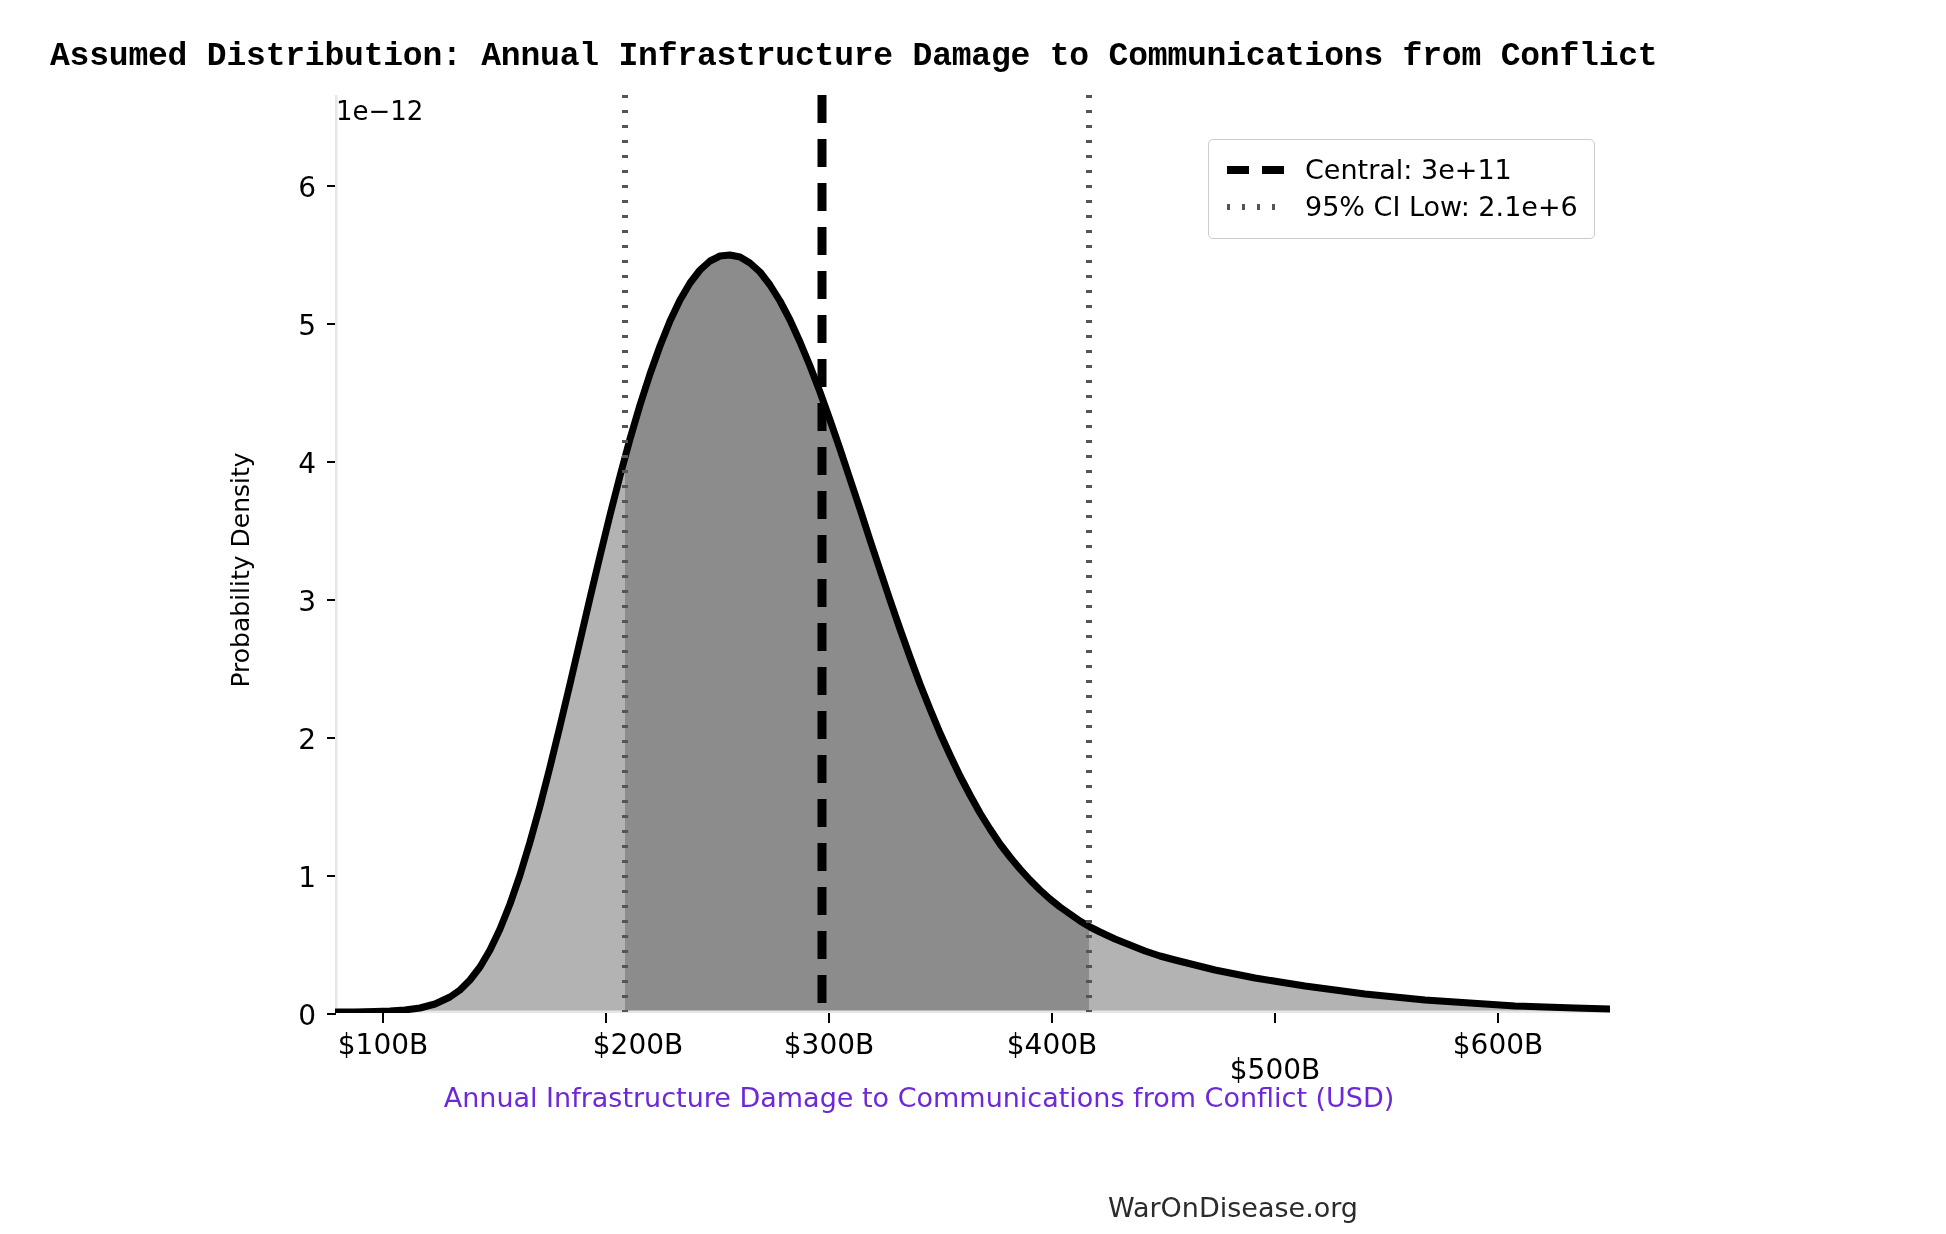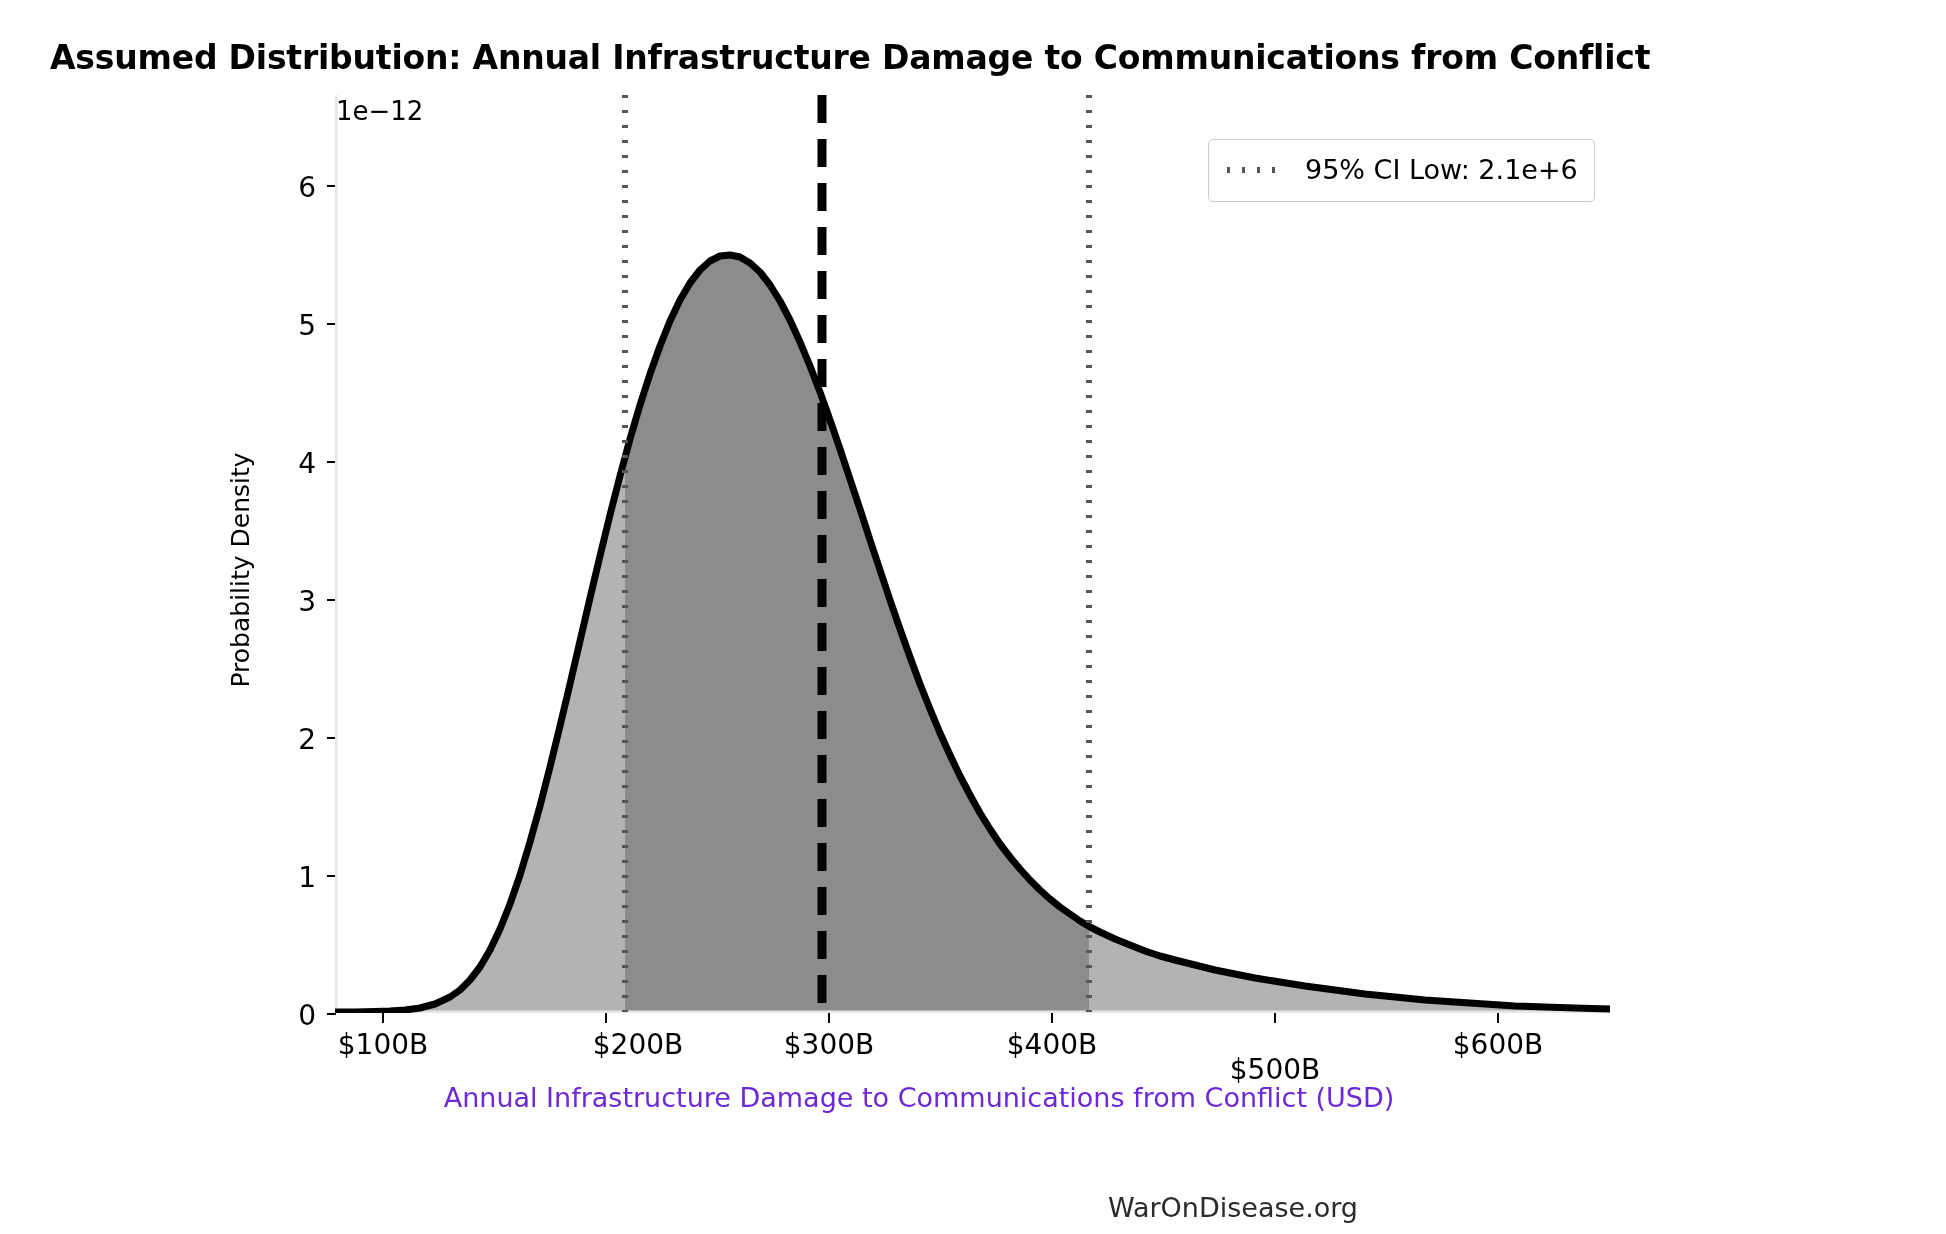--- a/index.html
+++ b/index.html
@@ -14,20 +14,21 @@
 
   .title {
     position:absolute;
     left:50px; top:38px;
     width:1850px;
     font-size:33px;
     font-weight:bold;
     color:#000000;
     letter-spacing:-0.2px;
     white-space:nowrap;
+    font-family:Liberation Mono, monospace;
   }
 
   .offset-label {
     position:absolute;
     left:336px; top:96px;
     font-size:26px;
     color:#000000;
   }
 
   .plot {
@@ -258,20 +259,28 @@
   <div class="xtick" style="left:1498px;">$600B</div>
 
   <div class="xlabel">
     <span>Annual Infrastructure Damage to Communications from Conflict (USD)</span>
   </div>
 
   <div class="legend">
     <div class="legend-row">
       <span class="legend-key">
         <svg width="62" height="20">
+            <line x1="2" y1="10" x2="60" y2="10" stroke="#000000" stroke-width="8" stroke-dasharray="22 13"></line>
+          </svg>
+      </span>
+      <span class="legend-text">Central: 3e+11</span>
+    </div>
+    <div class="legend-row">
+      <span class="legend-key">
+        <svg width="62" height="20">
             <line x1="2" y1="10" x2="60" y2="10" stroke="#555555" stroke-width="6" stroke-dasharray="3 12"></line>
           </svg>
       </span>
       <span class="legend-text">95% CI Low: 2.1e+6</span>
     </div>
   </div>
 
   <div class="watermark-wrap">
     <span class="watermark-inner">WarOnDisease.org</span>
   </div>

